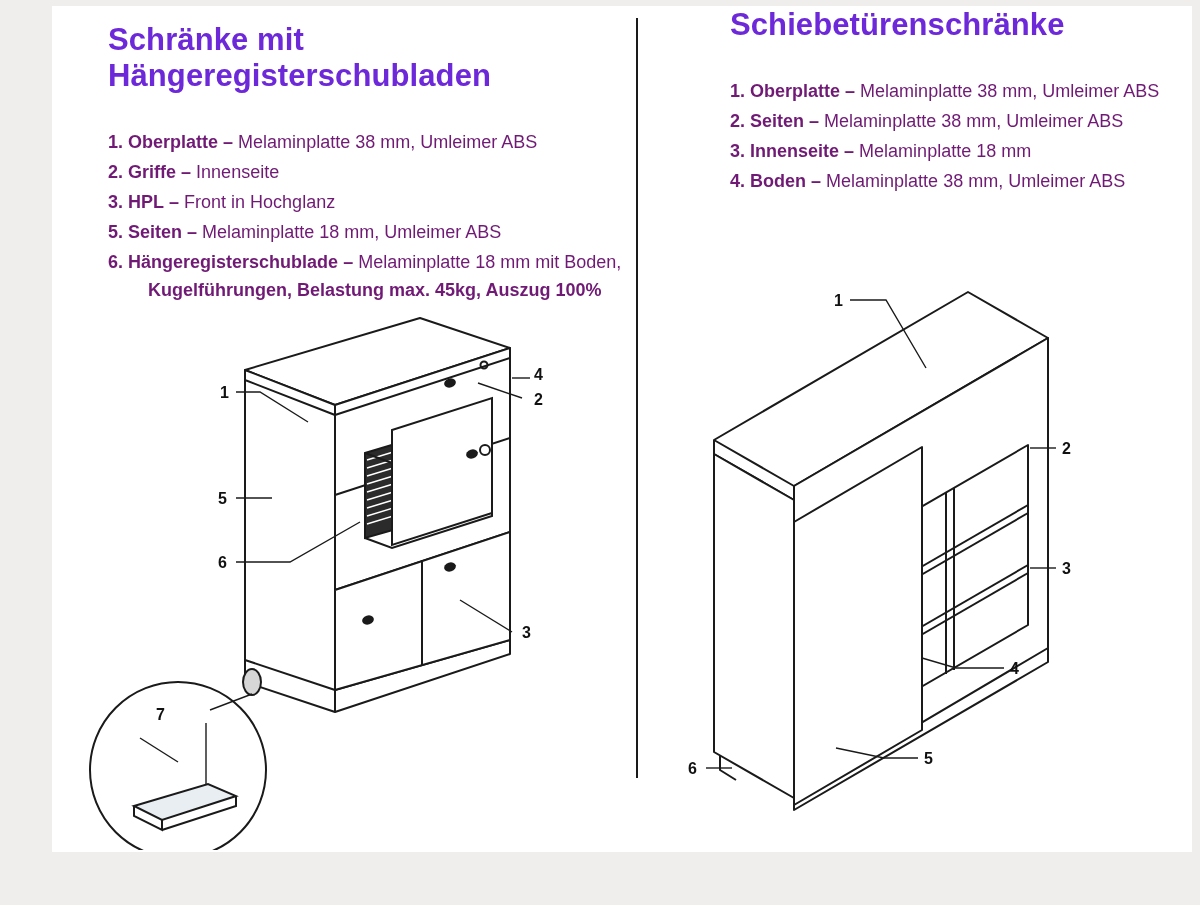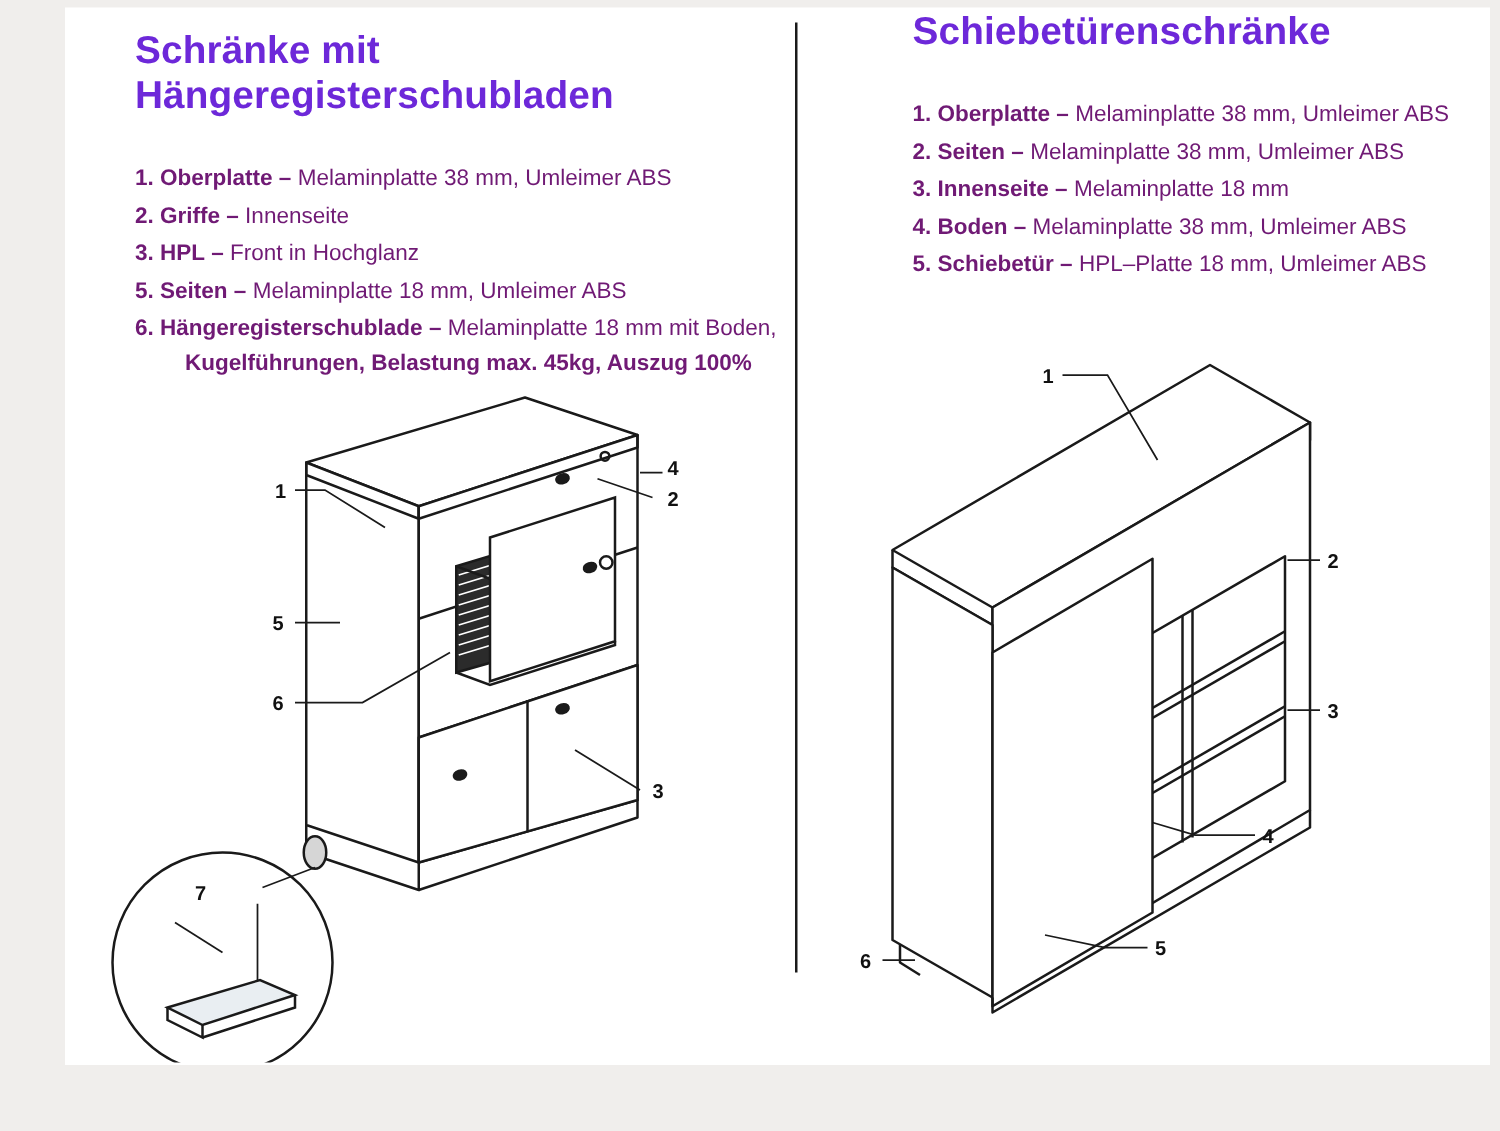--- a/index.html
+++ b/index.html
@@ -156,26 +156,20 @@
         <span class="num">3.</span>
         <span class="term">Innenseite</span>
         <span class="term">–</span>
         <span class="desc">Melaminplatte 18 mm</span>
       </li>
       <li>
         <span class="num">4.</span>
         <span class="term">Boden</span>
         <span class="term">–</span>
         <span class="desc">Melaminplatte 38 mm, Umleimer ABS</span>
-      </li>
-      <li>
-        <span class="num">5.</span>
-        <span class="term">Schiebetür</span>
-        <span class="term">–</span>
-        <span class="desc">HPL–Platte 18 mm, Umleimer ABS</span>
       </li>
     </ul>
   </div>
 
   <div class="fig fig-left">
     <svg width="560" height="580" viewBox="0 0 560 580">
       <g fill="none" stroke="#1a1a1a" stroke-width="2" stroke-linejoin="round">
 
         <polygon points="185,100 360,48 450,78 275,135" fill="#ffffff"></polygon>
 

